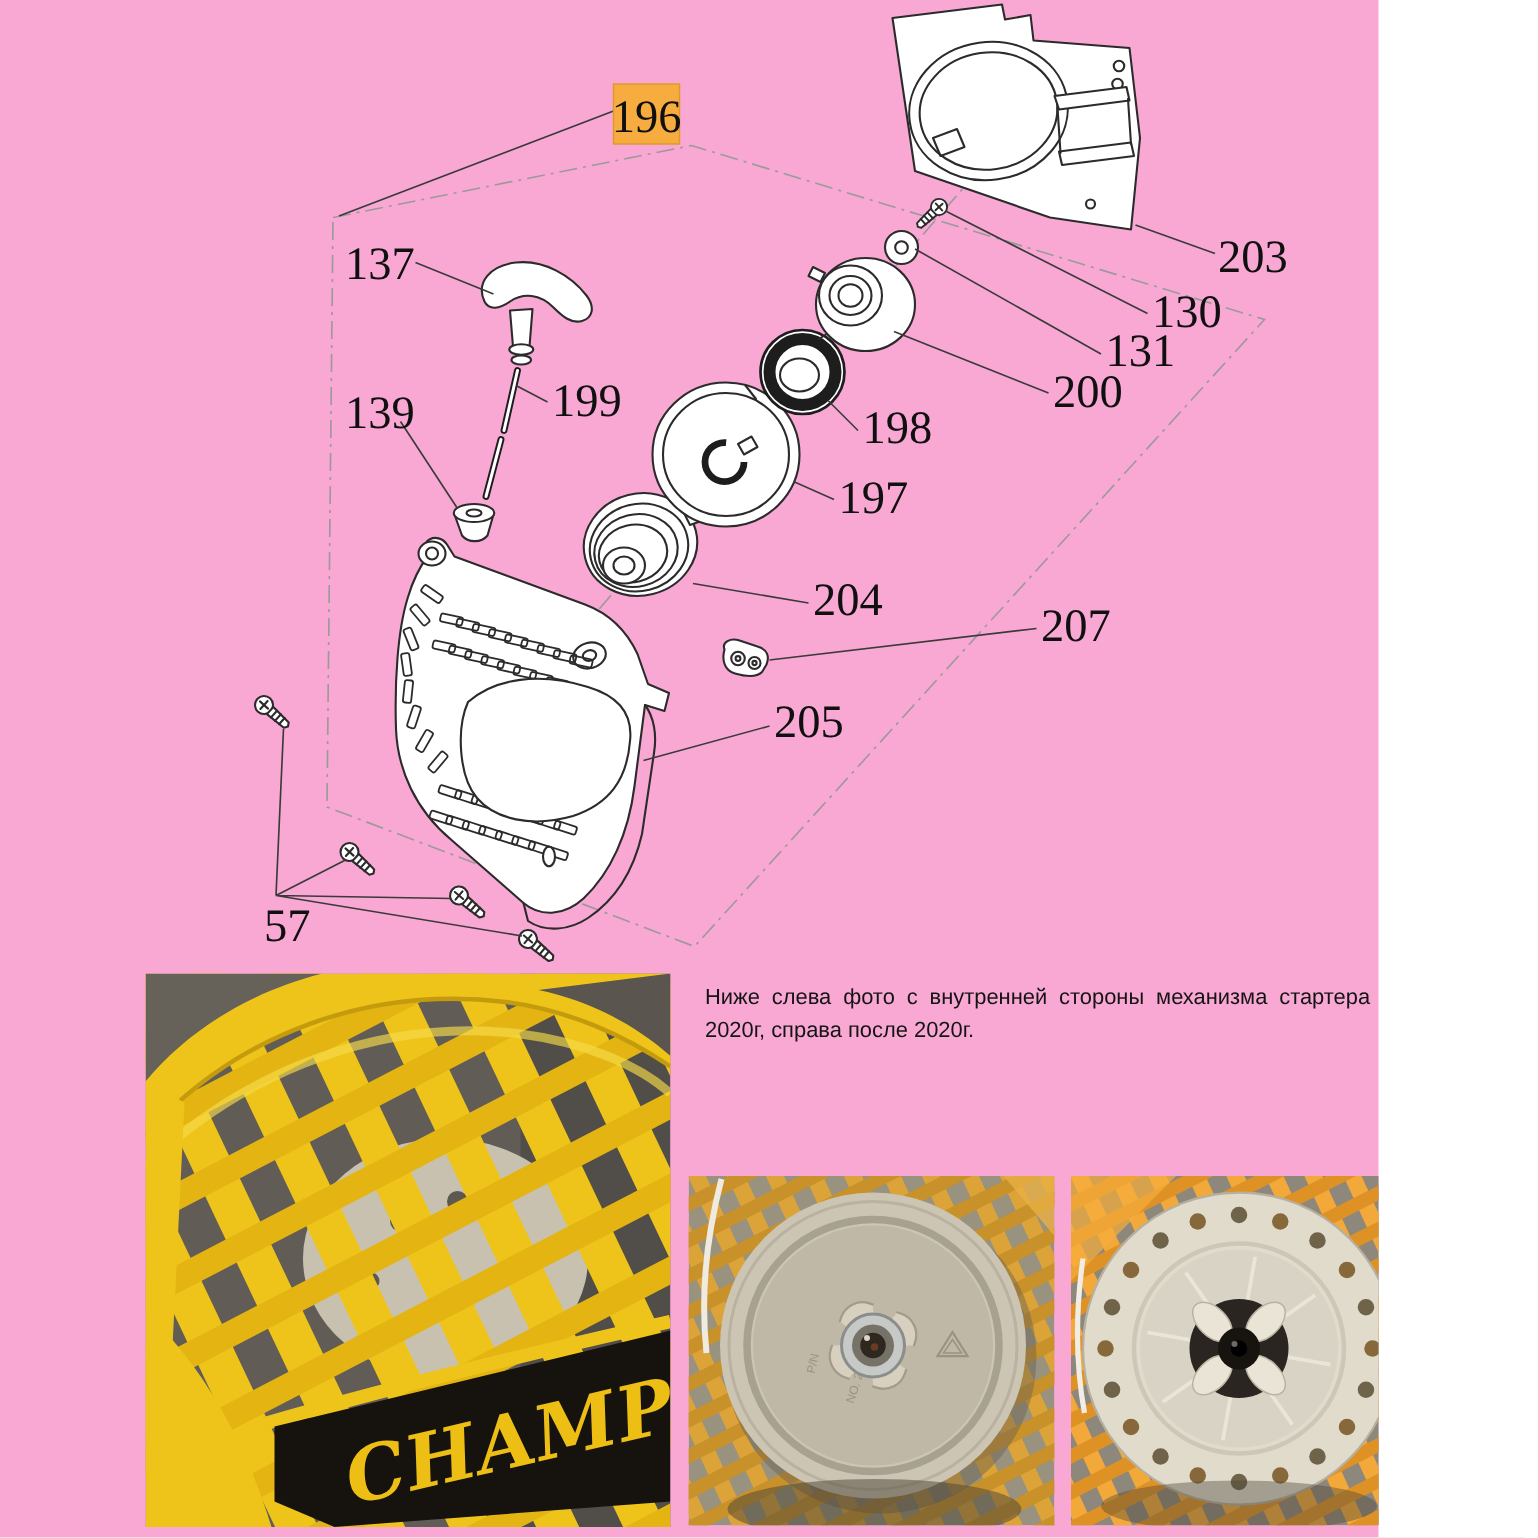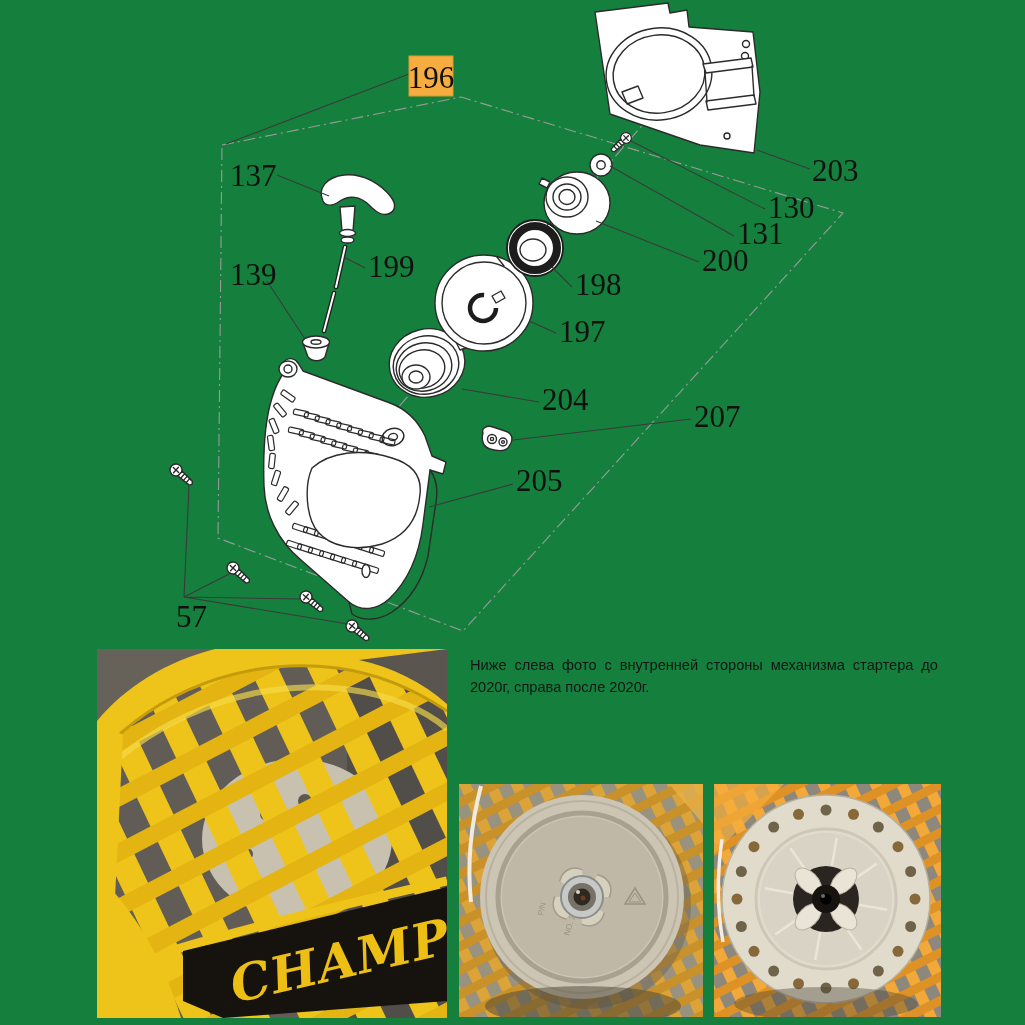--- a/index.html
+++ b/index.html
@@ -1,16 +1,16 @@
 <!DOCTYPE html>
 <html><head>
 <meta charset="utf-8">
 <style>
   html,body{margin:0;padding:0;background:#ffffff;}
-  #page{position:relative;width:1025px;height:1025px;background:#15803d;overflow:hidden;
+  #page{position:relative;width:919px;height:1025px;background:#f9a8d4;overflow:hidden;
         font-family:"Liberation Sans",sans-serif;}
   #diagram{position:absolute;left:0;top:0;}
   .ln{fill:none;stroke:#2b2b2b;stroke-width:1.4;stroke-linejoin:round;stroke-linecap:round;}
   .fw{fill:#ffffff;stroke:#2b2b2b;stroke-width:1.4;stroke-linejoin:round;}
   .ldr{stroke:#3a3a3a;stroke-width:1.1;fill:none;}
   .dash{stroke:#9a9a9a;stroke-width:1.1;fill:none;stroke-dasharray:12 4 2 4;}
   .plabel{font-family:"Liberation Serif","DejaVu Serif",serif;font-size:31px;fill:#101010;}
   .photo{position:absolute;overflow:hidden;}
   .photo svg{display:block;}
   #photo-grille{left:97px;top:649px;width:350px;height:369px;}

